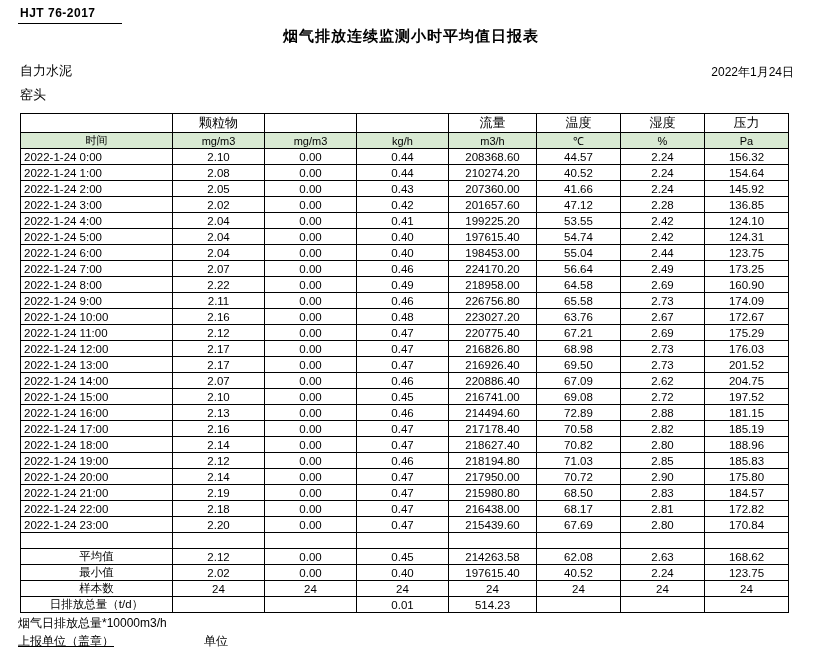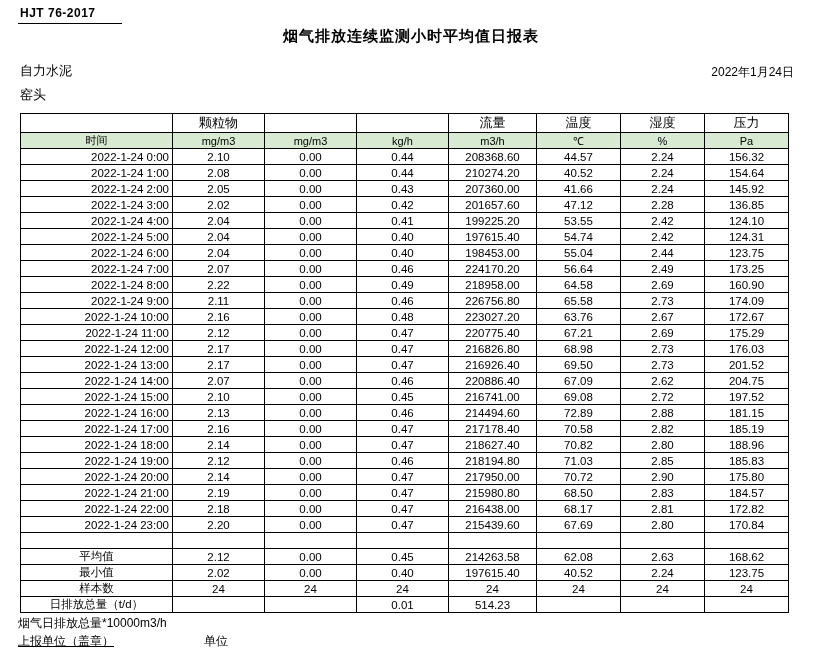--- a/index.html
+++ b/index.html
@@ -92,21 +92,21 @@
   }
   .hdr-unit td {
     background: #d9ead3;
     height: 16px;
     font-size: 11px;
   }
   .hdr-unit td.unit-time {
     font-size: 11px;
   }
   .data-row td { font-size: 11.5px; }
-  .data-row td.time-cell { text-align: right; margin-left: 11px; }
+  .data-row td.time-cell { text-align: left; margin-left: 11px; }
   .blank-row td { height: 14px; border: 1px solid #000000; }
   .summary td { font-size: 11.5px; }
   .summary td.label { text-align: center; }
   .total-row td { font-size: 11.5px; margin-top: 32px; }
   .footer1 {
     position: absolute;
     left: 18px;
     top: 615px;
     font-size: 12px;
   }

